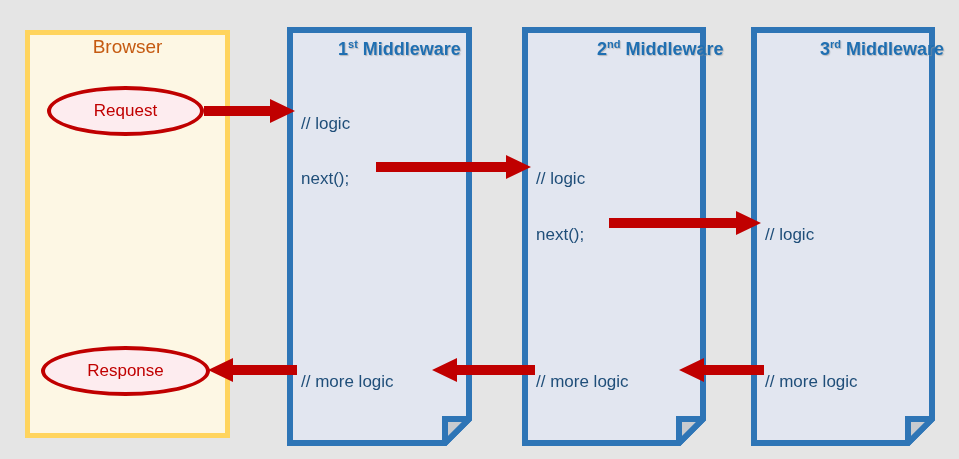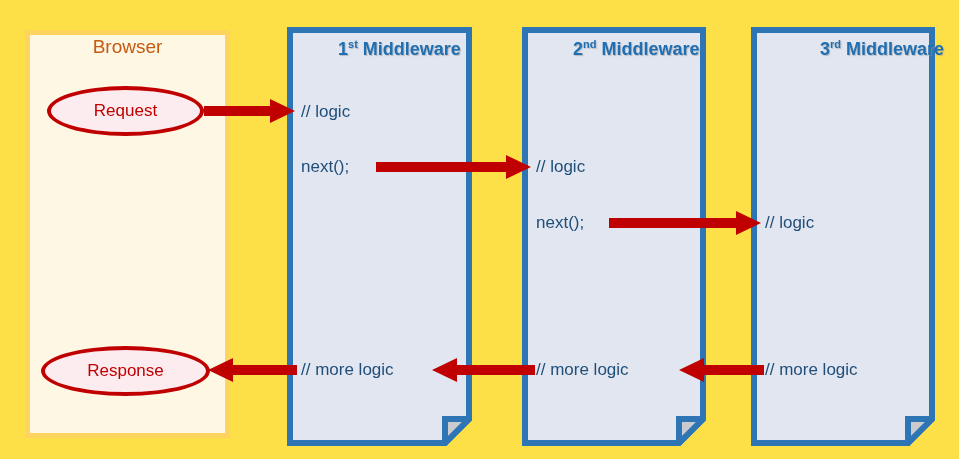--- a/index.html
+++ b/index.html
@@ -7,21 +7,21 @@
     padding: 0;
     background: #ffffff;
   }
   body {
     font-family: "Liberation Sans", sans-serif;
   }
   #canvas {
     position: relative;
     width: 959px;
     height: 459px;
-    background: #fde047;
+    background: #e5e5e5;
     overflow: hidden;
   }
 
   
   .browser-box {
     position: absolute;
     left: 25px;
     top: 30px;
     width: 205px;
     height: 408px;
@@ -70,20 +70,21 @@
     vertical-align: super;
   }
 
   
   .code-line {
     position: absolute;
     font-size: 17px;
     color: #1F4E79;
     z-index: 6;
     white-space: nowrap;
+    margin-top: 12px;
   }
 
   
   .bubble {
     position: absolute;
     box-sizing: border-box;
     border: 4px solid #C00000;
     border-radius: 50%;
     background: #FDECEF;
     color: #C00000;
@@ -134,21 +135,21 @@
   <div class="code-line" style="left:301px; top:102px;">// logic</div>
   <div class="code-line" style="left:301px; top:157px;">next();</div>
   <div class="code-line" style="left:301px; top:360px;">// more logic</div>
 
   <div class="mw-box" id="mw2" style="left:522px; width:184px;">
     <svg viewBox="0 0 184 419" preserveAspectRatio="none">
       <path d="M3,3 L181,3 L181,392 L157,416 L3,416 Z" fill="#E2E6F0" stroke="#2E75B6" stroke-width="6" stroke-linejoin="miter"></path>
       <path d="M157,416 L157,392 L181,392 Z" fill="#C9CBCF" stroke="#2E75B6" stroke-width="6" stroke-linejoin="miter"></path>
     </svg>
   </div>
-  <div class="mw-title" style="left:536px;text-align:right;">
+  <div class="mw-title" style="left:560px;text-align:right;">
     <span>2</span><sup>nd</sup><span> Middleware</span>
   </div>
   <div class="code-line" style="left:536px; top:157px;">// logic</div>
   <div class="code-line" style="left:536px; top:213px;">next();</div>
   <div class="code-line" style="left:536px; top:360px;">// more logic</div>
 
   <div class="mw-box" id="mw3" style="left:751px; width:184px;">
     <svg viewBox="0 0 184 419" preserveAspectRatio="none">
       <path d="M3,3 L181,3 L181,392 L157,416 L3,416 Z" fill="#E2E6F0" stroke="#2E75B6" stroke-width="6" stroke-linejoin="miter"></path>
       <path d="M157,416 L157,392 L181,392 Z" fill="#C9CBCF" stroke="#2E75B6" stroke-width="6" stroke-linejoin="miter"></path>

